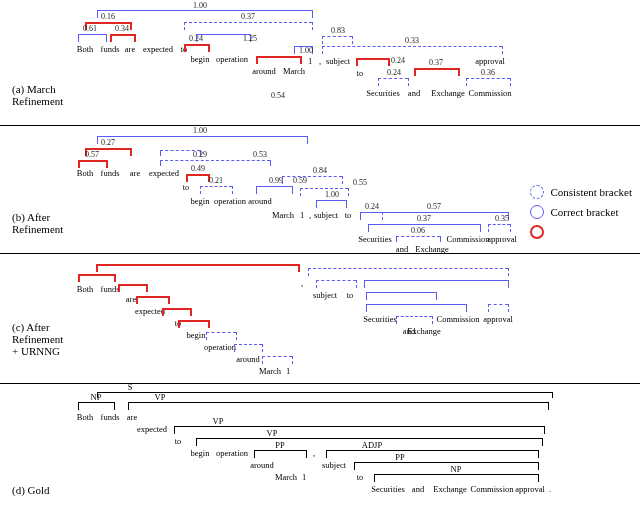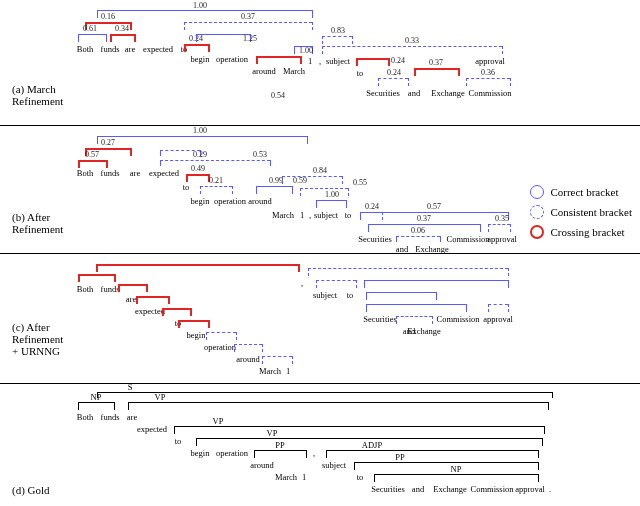--- a/index.html
+++ b/index.html
@@ -90,30 +90,29 @@
   
   .gold .bt { border-top: 1px solid #000 !important; }
   .gold .bl { border-left: 1px solid #000 !important; }
   .gold .brr { border-right: 1px solid #000 !important; }
 </style>
 </head>
 <body>
 
 <div class="legend">
   <div class="legend-row">
+    <div class="legend-swatch sw-consistent"></div>
+    <span>Consistent bracket</span>
+  </div>
+  <div class="legend-row">
     <div class="legend-swatch sw-correct"></div>
     <span>Correct bracket</span>
   </div>
   <div class="legend-row">
-    <div class="legend-swatch sw-consistent"></div>
-    <span>Consistent bracket</span>
-  </div>
-  <div class="legend-row">
     <div class="legend-swatch sw-crossing"></div>
-    <span>Crossing bracket</span>
   </div>
 </div>
 
 <div class="panel" style="height:126px;">
   <div class="panel-label" style="bottom:18px;">
     <span>(a) March</span><br>
     <span>Refinement</span>
   </div>
 
   <div class="word" style="left:85px; top:44px;">Both</div>

